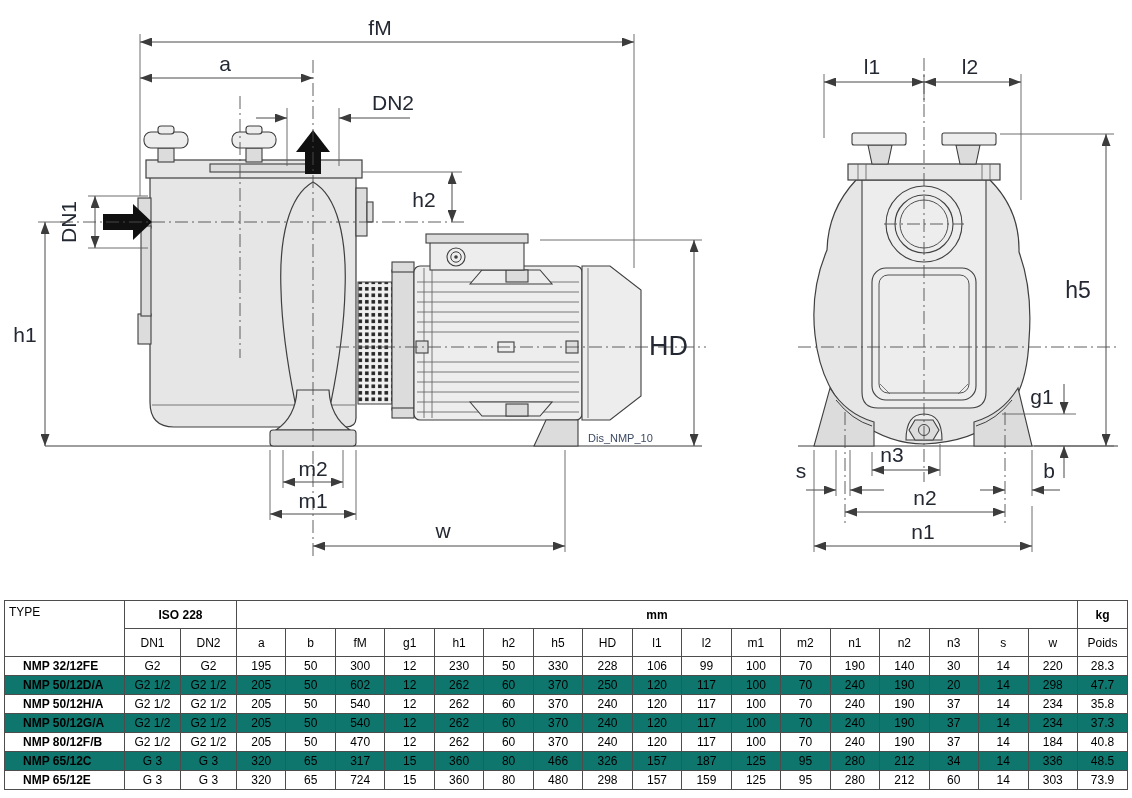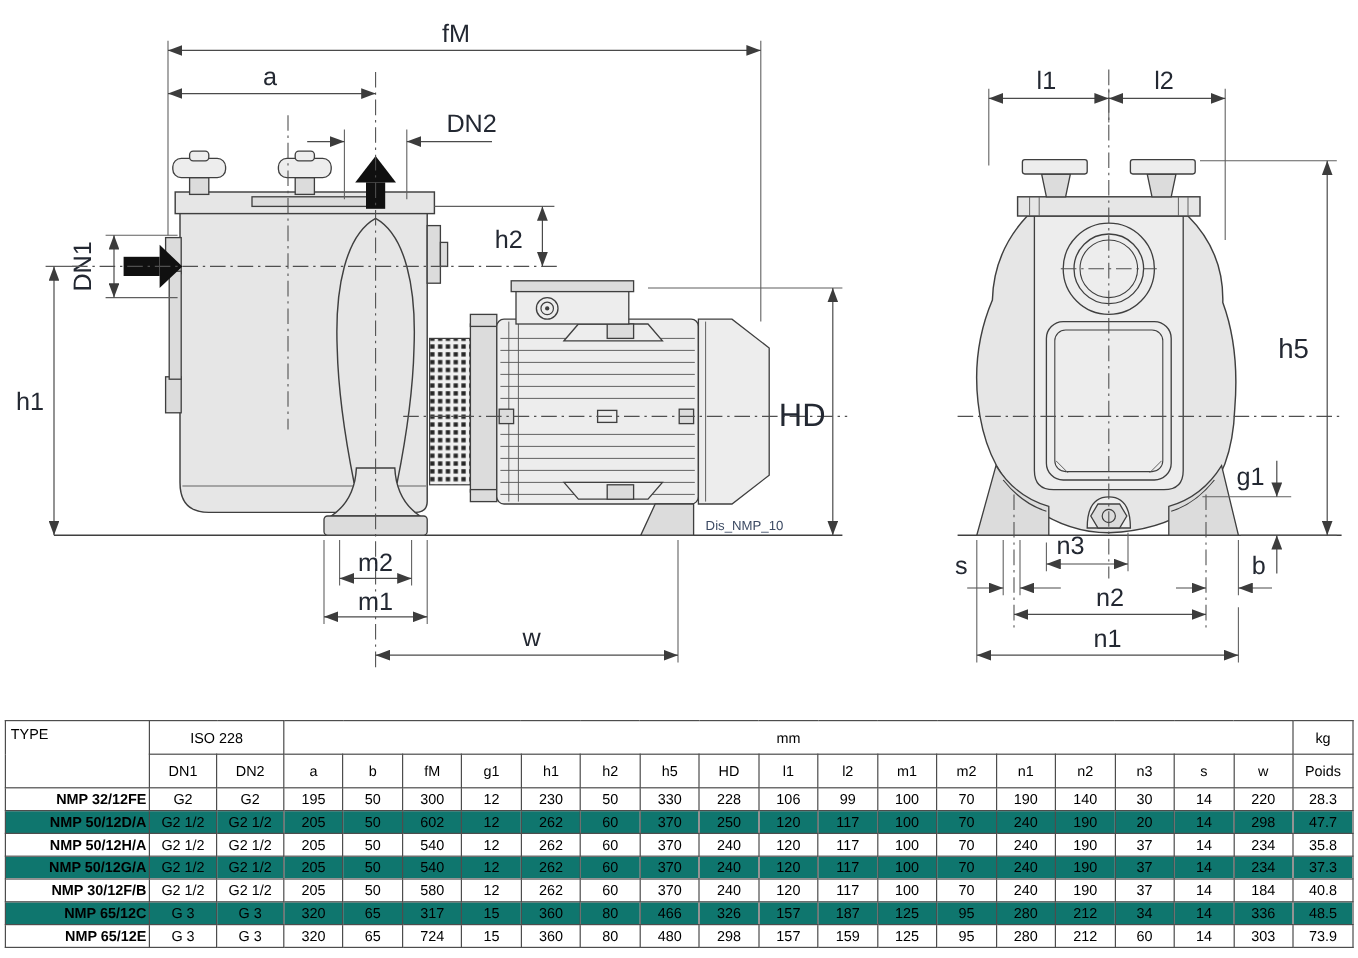--- a/index.html
+++ b/index.html
@@ -17,25 +17,25 @@
   .dim{stroke:#4a4a4a;stroke-width:1;fill:none;}
   .ext{stroke:#5f5f5f;stroke-width:0.9;fill:none;}
   .cl{stroke:#4f4f4f;stroke-width:0.9;fill:none;stroke-dasharray:13 4 2 4;}
   .flow{fill:#101010;stroke:none;}
 
   #spec-table{position:absolute;left:4px;top:600px;width:1124px;
     border-collapse:collapse;table-layout:fixed;font-size:12px;color:#000;}
   #spec-table th,#spec-table td{border:1px solid #4d4d4d;padding:0 2px;
     text-align:center;white-space:nowrap;overflow:hidden;}
   #spec-table thead th{font-weight:normal;height:27px;background:#fff;}
-  #spec-table thead th.grp{font-weight:normal;margin-top:48px;}
+  #spec-table thead th.grp{font-weight:bold;margin-top:48px;}
   #spec-table thead th.type-head{text-align:left;vertical-align:top;
     padding:4px 0 0 4px;font-weight:normal;}
   #spec-table tbody td{height:18px;}
-  #spec-table tbody td.type-cell{text-align:right;font-weight:bold;padding-left:3px;}
+  #spec-table tbody td.type-cell{text-align:left;font-weight:bold;padding-left:18px;}
   #spec-table tbody tr.shaded{background:#0f766e;}
 </style>
 </head>
 <body>
 
 <div id="page">
 
 <svg id="drawing-svg" width="1132" height="598" viewBox="0 0 1132 598">
   <defs>
     <marker id="ah" markerWidth="13" markerHeight="9" refX="12" refY="4.5" orient="auto-start-reverse" markerUnits="userSpaceOnUse">
@@ -422,26 +422,26 @@
           <td>100</td>
           <td>70</td>
           <td>240</td>
           <td>190</td>
           <td>37</td>
           <td>14</td>
           <td>234</td>
           <td>37.3</td>
         </tr>
         <tr>
-          <td class="type-cell">NMP 30/12F/B</td>
+          <td class="type-cell">NMP 80/12F/B</td>
           <td>G2 1/2</td>
           <td>G2 1/2</td>
           <td>205</td>
           <td>50</td>
-          <td>580</td>
+          <td>470</td>
           <td>12</td>
           <td>262</td>
           <td>60</td>
           <td>370</td>
           <td>240</td>
           <td>120</td>
           <td>117</td>
           <td>100</td>
           <td>70</td>
           <td>240</td>

